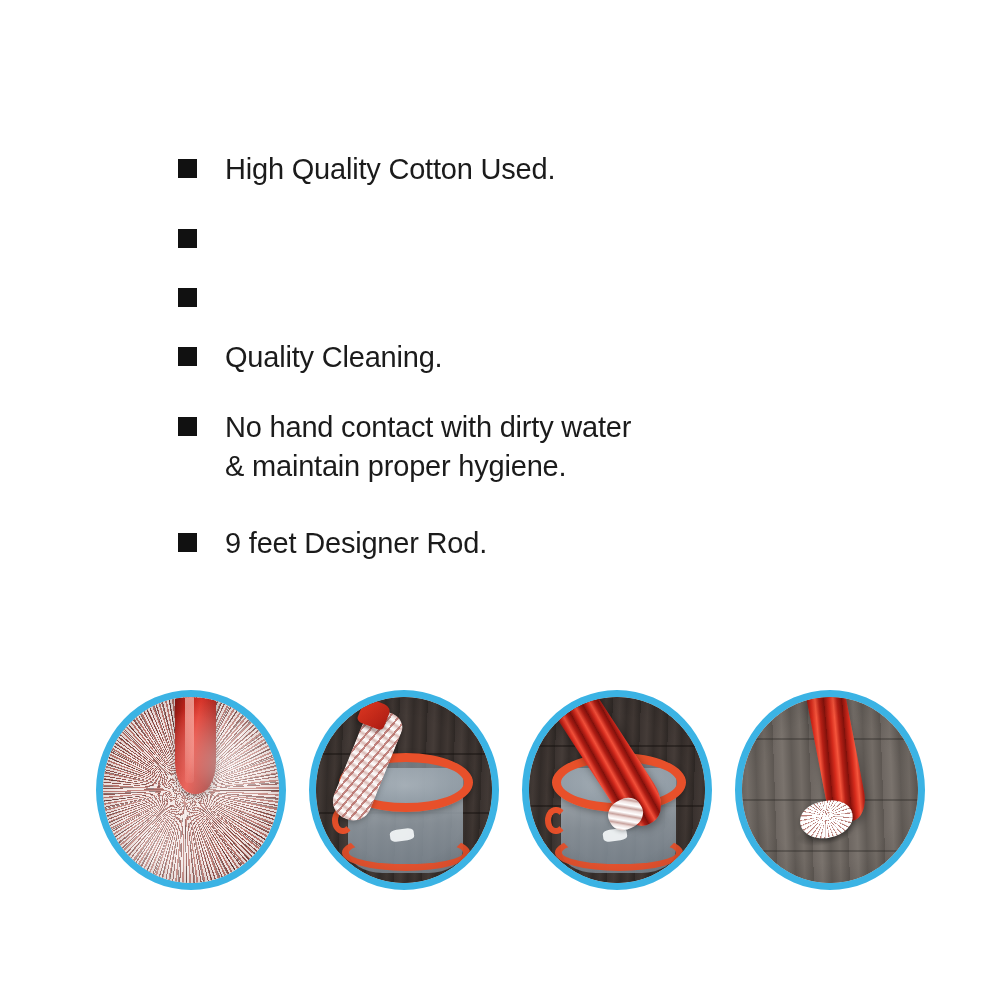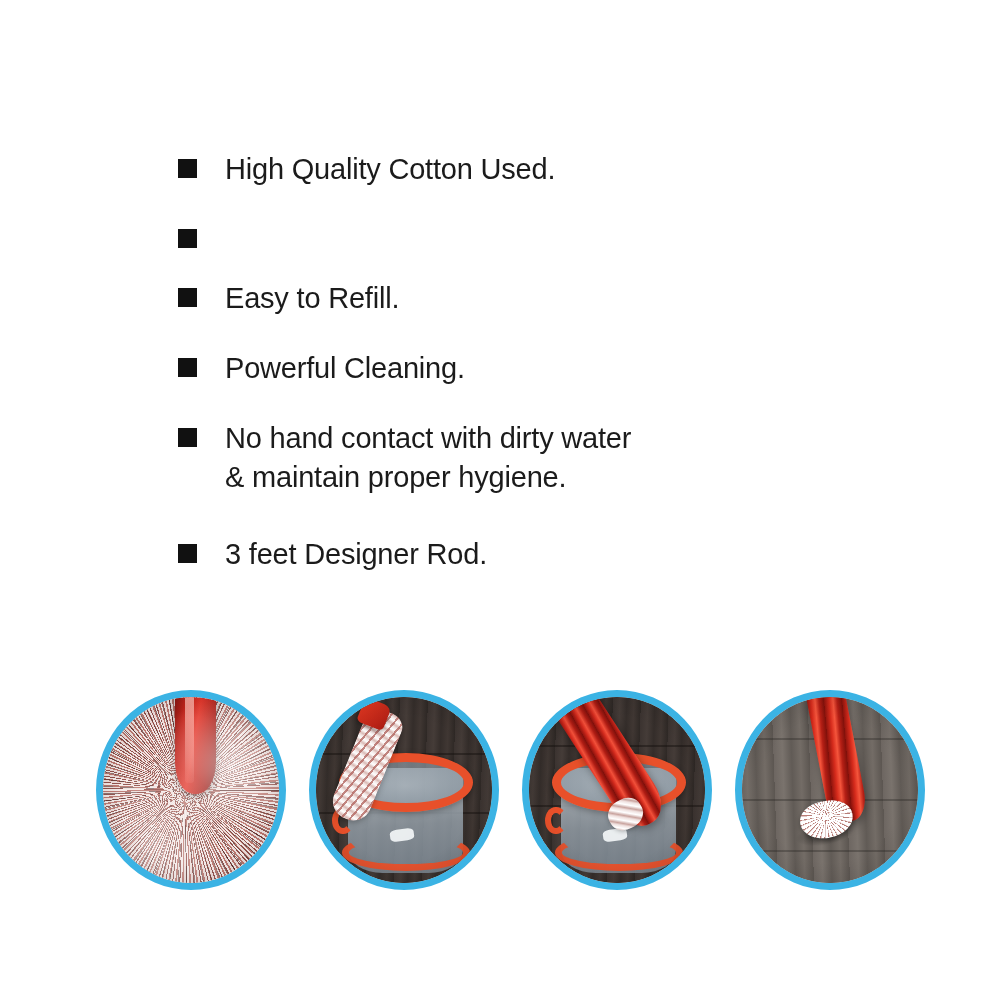--- a/index.html
+++ b/index.html
@@ -348,38 +348,37 @@
       <span class="bullet-square"></span>
       <span class="feature-text">High Quality Cotton Used.</span>
     </div>
 
     <div class="feature-item">
       <span class="bullet-square"></span>
     </div>
 
     <div class="feature-item">
       <span class="bullet-square"></span>
-      <span class="feature-text">Easy to Refill.</span>
     </div>
 
 
     <div class="feature-item">
       <span class="bullet-square"></span>
-      <span class="feature-text">Powerful Cleaning.</span>
+      <span class="feature-text">Quality Cleaning.</span>
     </div>
 
     <div class="feature-item two-line">
       <span class="bullet-square"></span>
       <span class="feature-text">No hand contact with dirty water
 &amp; maintain proper hygiene.</span>
     </div>
 
     <div class="feature-item">
       <span class="bullet-square"></span>
-      <span class="feature-text">3 feet Designer Rod.</span>
+      <span class="feature-text">9 feet Designer Rod.</span>
     </div>
 
   </div>
 
   <div id="photo-row">
 
     <div class="photo-circle pc-1">
       <div class="scene">
         <div class="mop-bg"></div>
         <div class="strands"></div>

